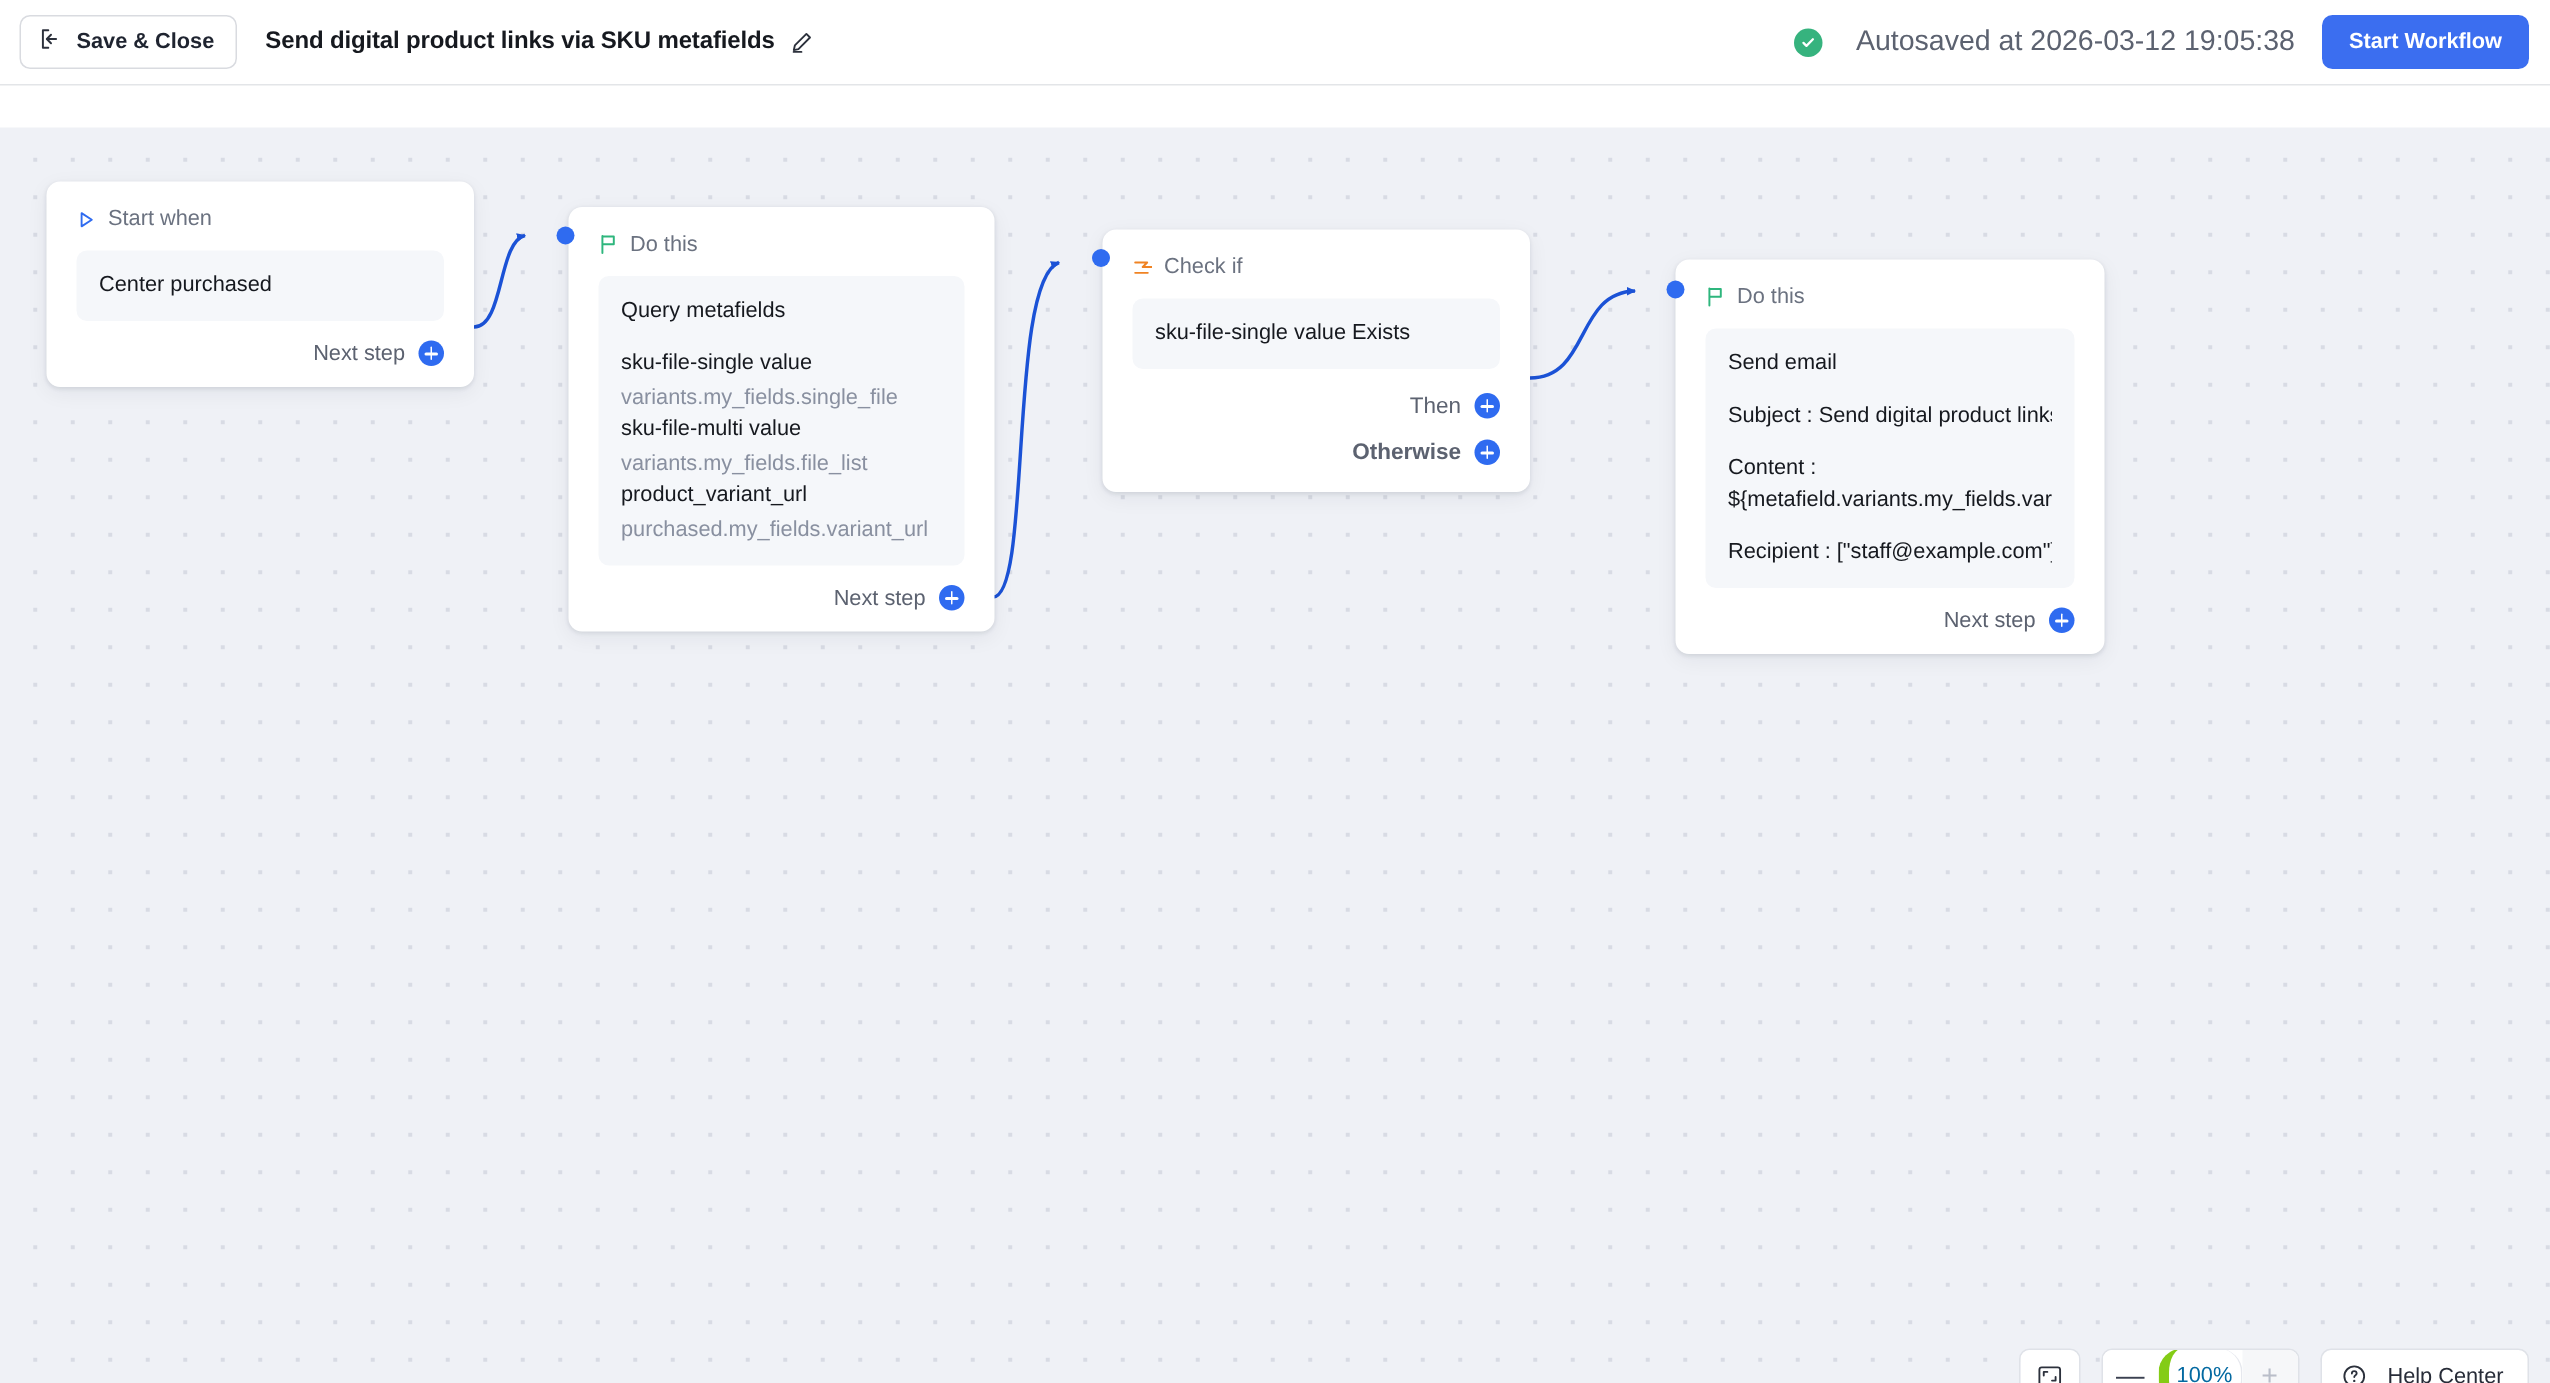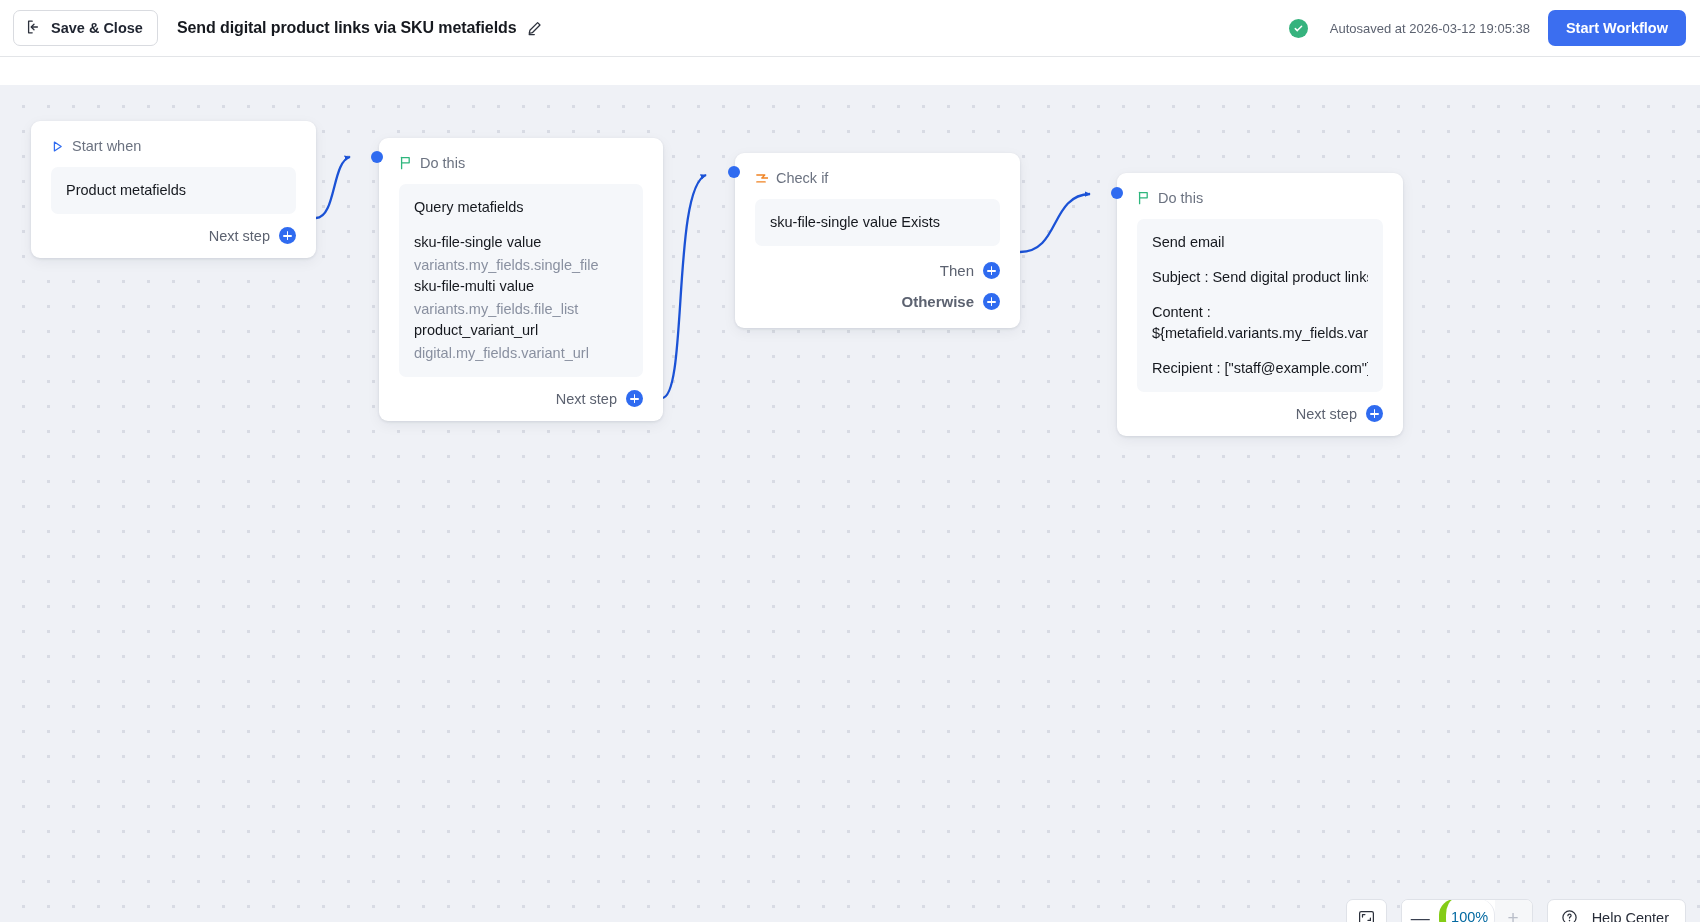--- a/index.html
+++ b/index.html
@@ -35,21 +35,21 @@
   .wf-title {
     font-size: 16px; font-weight: bold; color: #16191f;
     letter-spacing: -0.1px; white-space: nowrap;
   }
   .edit-icon { cursor: pointer; display: flex; align-items: center; }
   .header-right {
     margin-left: auto; display: flex; align-items: center; gap: 18px;
   }
   .autosave {
     display: flex; align-items: center; gap: 22px;
-    font-size: 13px; color: #5c6270; white-space: nowrap;
+    font-size: 19px; color: #5c6270; white-space: nowrap;
   }
   .check-circle {
     width: 19px; height: 19px; border-radius: 50%;
     background: #36b37e; display: flex; align-items: center;
     justify-content: center; flex: none;
   }
   .start-btn {
     height: 36px; padding: 0 18px;
     background: #3b6ef0; color: #fff;
     border: none; border-radius: 7px; cursor: pointer;
@@ -223,21 +223,21 @@
   <div class="node" id="node-start">
     <div class="node-head">
       <span class="ico">
         <svg width="13" height="13" viewBox="0 0 13 13" fill="none">
           <path d="M3.4 2.1 L10.2 6.5 L3.4 10.9 z" stroke="#2f6bf0" stroke-width="1.25" stroke-linejoin="round" fill="none"></path>
         </svg>
       </span>
       <span>Start when</span>
     </div>
     <div class="node-body">
-      <div class="row-main">Product metafields</div>
+      <div class="row-main">Center purchased</div>
     </div>
     <div class="nextstep">
       <span>Next step</span>
       <span class="plus"></span>
     </div>
   </div>
 
   <div class="node" id="node-query">
     <div class="node-head">
       <span class="ico">
@@ -251,21 +251,21 @@
     <div class="node-body">
       <div class="row-main">Query metafields</div>
 
       <div class="row-main">sku-file-single value</div>
       <div class="row-sub">variants.my_fields.single_file</div>
 
       <div class="row-main">sku-file-multi value</div>
       <div class="row-sub">variants.my_fields.file_list</div>
 
       <div class="row-main">product_variant_url</div>
-      <div class="row-sub">digital.my_fields.variant_url</div>
+      <div class="row-sub">purchased.my_fields.variant_url</div>
     </div>
     <div class="nextstep">
       <span>Next step</span>
       <span class="plus"></span>
     </div>
   </div>
 
   <div class="node" id="node-check">
     <div class="node-head">
       <span class="ico">

